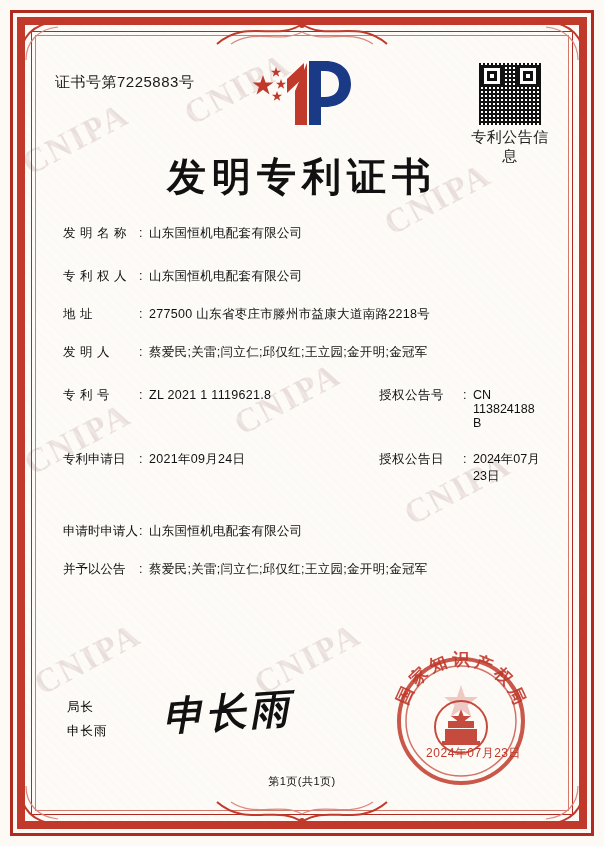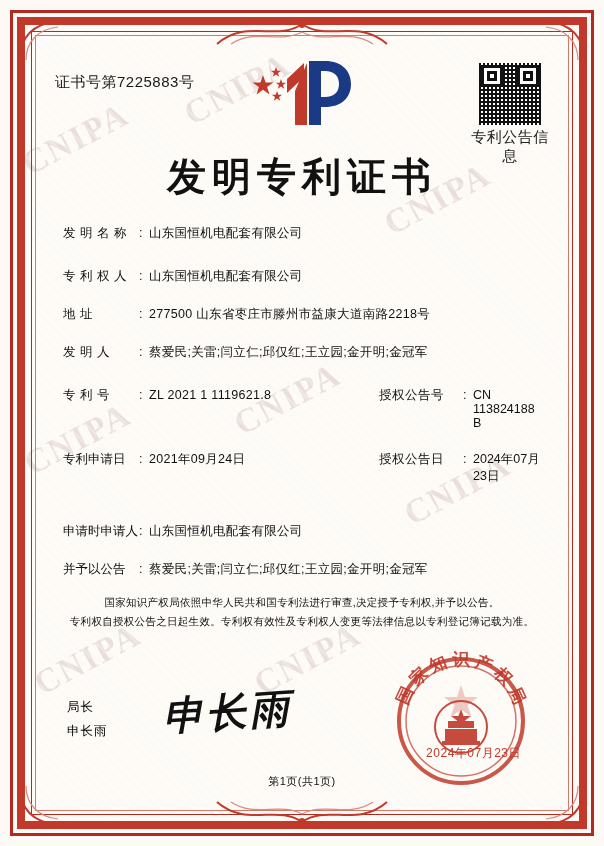--- a/index.html
+++ b/index.html
@@ -415,24 +415,20 @@
       </div>
 
       <div class="row">
         <span class="label tight">并予以公告</span>
         <span class="colon">:</span>
         <span class="value">蔡爱民;关雷;闫立仁;邱仅红;王立园;金开明;金冠军</span>
       </div>
 
     </div>
 
-    <div class="legal">
-      <div>国家知识产权局依照中华人民共和国专利法进行审查,决定授予专利权,并予以公告。</div>
-      <div>专利权自授权公告之日起生效。专利权有效性及专利权人变更等法律信息以专利登记簿记载为准。</div>
-    </div>
 
     <div class="sig-block">
       <div>局长</div>
       <div>申长雨</div>
     </div>
 
     <div class="handwriting">申长雨</div>
 
     <div class="seal">
       <svg width="152" height="152" viewBox="0 0 152 152">

